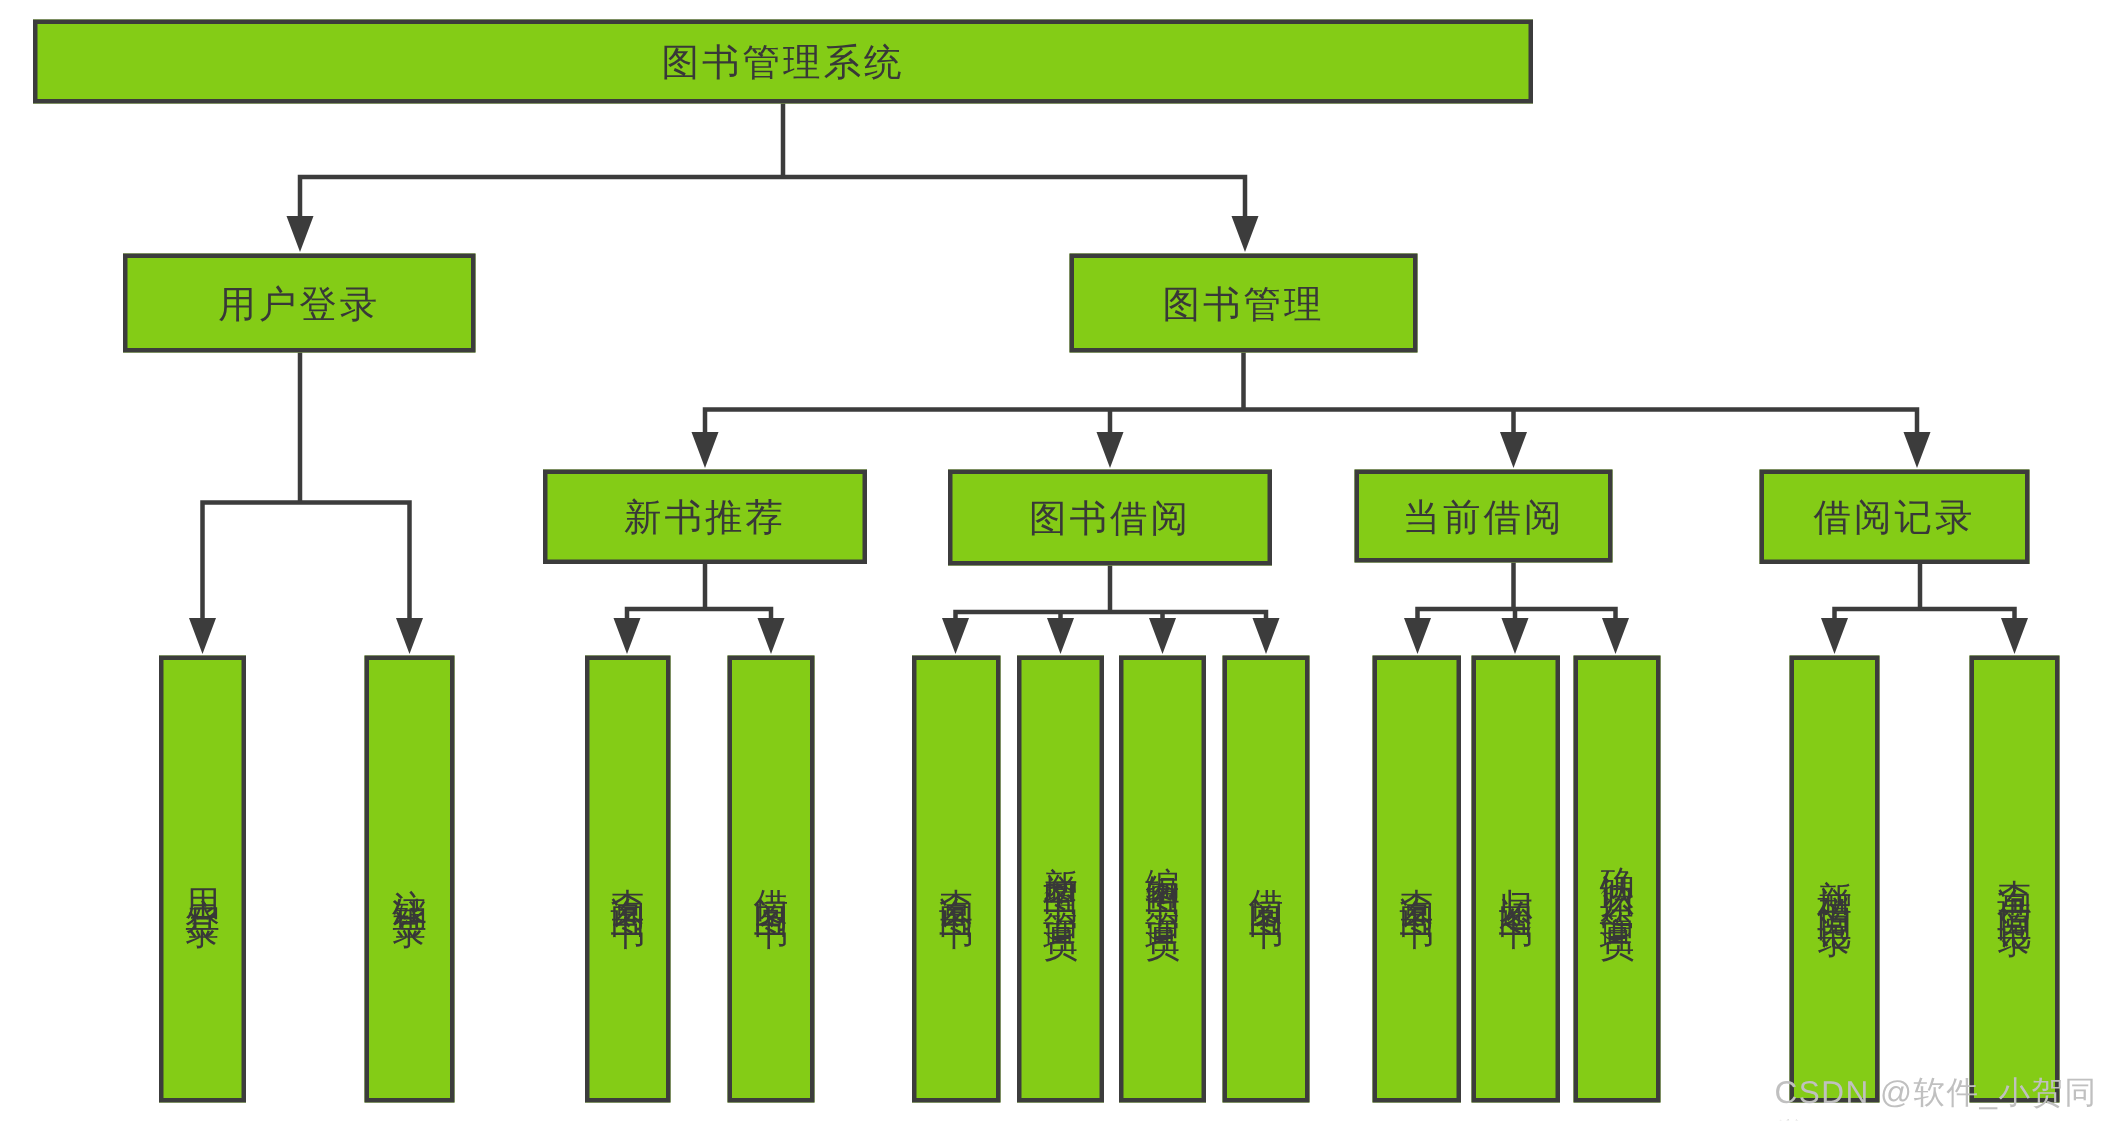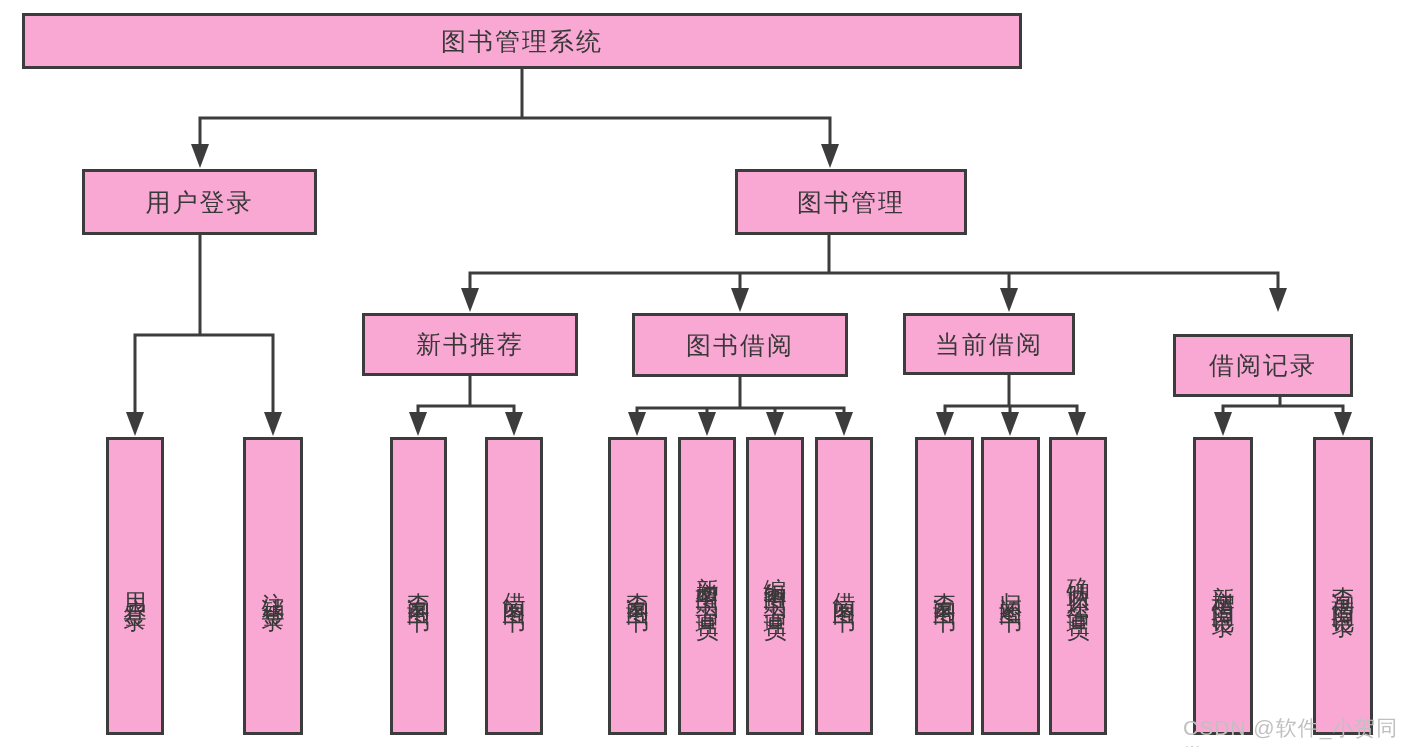--- a/index.html
+++ b/index.html
@@ -16,21 +16,21 @@
     font-family:"Liberation Sans","DejaVu Sans",sans-serif;
     color:var(--text);
     overflow:hidden;
   }
   .connectors{position:absolute;left:0;top:0;width:1405px;height:747px;}
   .connectors path{fill:none;stroke:var(--line);stroke-width:3;}
   .connectors polygon{fill:var(--line);stroke:none;}
   .box{
     position:absolute;
     box-sizing:border-box;
-    background:#f9a8d4;
+    background:#84cc16;
     border:3px solid var(--line);
     display:flex;align-items:center;justify-content:center;
     font-size:25px;letter-spacing:2px;
     text-align:center;
     white-space:nowrap;
   }
   .vbox{
     writing-mode:vertical-rl;
     text-orientation:mixed;
     font-size:23px;
@@ -92,26 +92,26 @@
     <g>
       <path d="M1280,376 V406 M1223,406 H1343 M1223,404.5 V418 M1343,404.5 V418"></path>
       <polygon points="1214,412 1232,412 1223,436"></polygon>
       <polygon points="1334,412 1352,412 1343,436"></polygon>
     </g>
   </svg>
 
   <div class="box" style="left:22px;top:13px;width:1000px;height:56px;">图书管理系统</div>
 
   <div class="box" style="left:82px;top:169px;width:235px;height:66px;">用户登录</div>
-  <div class="box" style="left:713px;top:169px;width:232px;height:66px;margin-left:22px;">图书管理</div>
+  <div class="box" style="left:713px;top:169px;width:232px;height:66px;">图书管理</div>
 
   <div class="box" style="left:362px;top:313px;width:216px;height:63px;font-family:Liberation Serif, serif;">新书推荐</div>
   <div class="box" style="left:632px;top:313px;width:216px;height:64px;">图书借阅</div>
   <div class="box" style="left:903px;top:313px;width:172px;height:62px;">当前借阅</div>
-  <div class="box" style="left:1173px;top:313px;width:180px;height:63px;margin-top:21px;">借阅记录</div>
+  <div class="box" style="left:1173px;top:313px;width:180px;height:63px;">借阅记录</div>
 
   <div class="box vbox" style="left:106px;top:437px;width:58px;height:298px;">用户登录</div>
   <div class="box vbox" style="left:243px;top:437px;width:60px;height:298px;">注销登录</div>
 
   <div class="box vbox" style="left:390px;top:437px;width:57px;height:298px;">查询图书</div>
   <div class="box vbox" style="left:485px;top:437px;width:58px;height:298px;">借阅图书</div>
 
   <div class="box vbox" style="left:608px;top:437px;width:59px;height:298px;">查询图书</div>
   <div class="box vbox" style="left:678px;top:437px;width:58px;height:298px;">新增图书（管理员）</div>
   <div class="box vbox" style="left:746px;top:437px;width:58px;height:298px;">编辑图书（管理员）</div>

